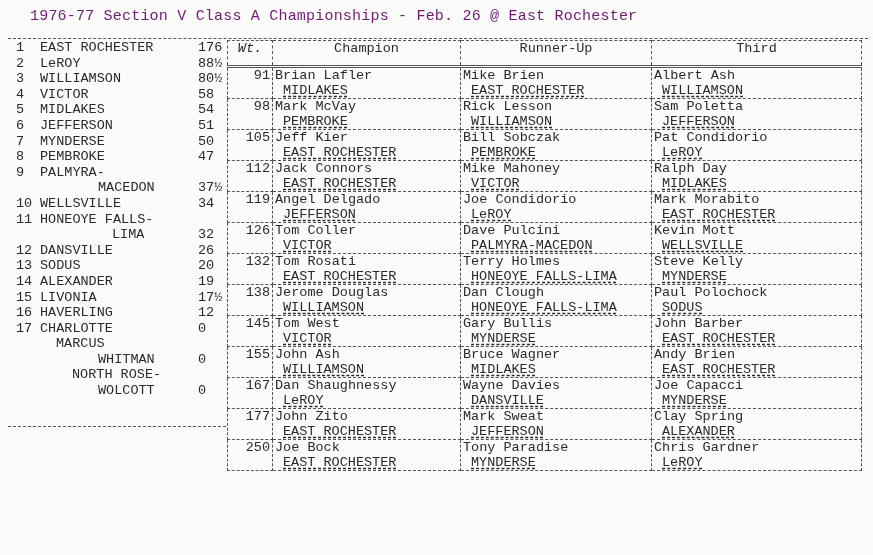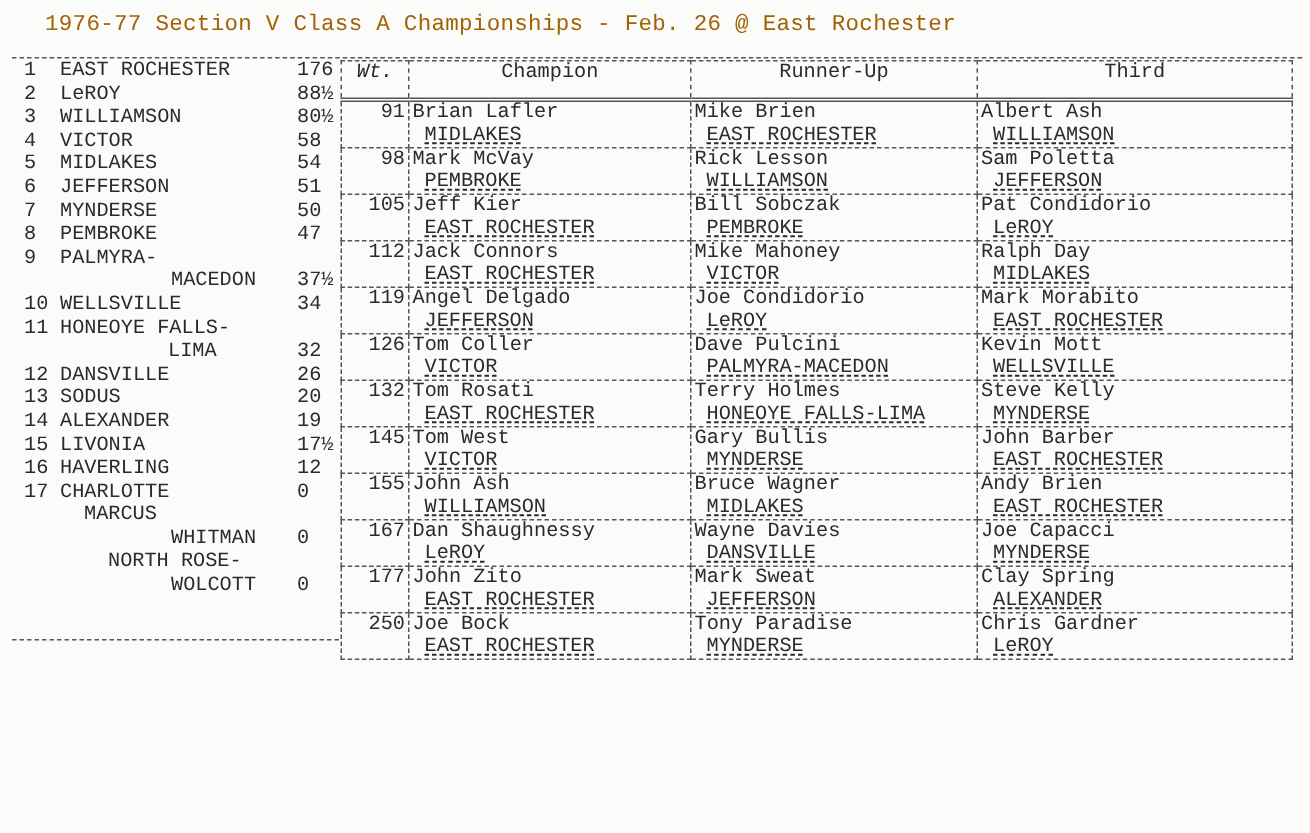--- a/index.html
+++ b/index.html
@@ -3,29 +3,29 @@
   <meta charset="utf-8">
   <style>
     html, body { margin: 0; padding: 0; }
     body {
       width: 873px; height: 555px; background: #fbfbf9; overflow: hidden;
       font-family: "Liberation Mono", "DejaVu Sans Mono", monospace;
       color: #2a2a2a; position: relative;
     }
     .title {
       position: absolute; left: 30px; top: 8px; font-size: 15px; letter-spacing: 0.2px;
-      color: #a16207;
+      color: #701a75;
       text-align: right;
     }
     .topline { position: absolute; left: 8px; top: 38px; width: 860px; border-top: 1.5px dashed #555; }
     .standings { position: absolute; left: 8px; top: 40px; width: 218px; }
     .st-row { position: relative; height: 15.6px; font-size: 13.5px; line-height: 15.6px; white-space: pre; }
     .st-rank { position: absolute; left: 8px; width: 20px; text-align: left; }
     .st-team { position: absolute; left: 32px; }
-    .st-team.indent { left: 106px; }
+    .st-team.indent { left: 90px; }
     .st-team.indent2 { left: 104px; }
     .st-team.indent3 { left: 64px; }
     .st-team.indent4 { left: 48px; }
     .st-pts { position: absolute; left: 190px; width: 32px; text-align: left; }
     .st-bottom { position: absolute; left: 8px; top: 426px; width: 218px; border-top: 1.5px dashed #555; }
 
     table.results {
       position: absolute; left: 227px; top: 40px; border-collapse: collapse;
       font-size: 13.5px;
     }
@@ -183,20 +183,35 @@
         <td>
           <span class="name">Terry Holmes</span>
           <span class="school">HONEOYE FALLS-LIMA</span>
         </td>
         <td>
           <span class="name">Steve Kelly</span>
           <span class="school">MYNDERSE</span>
         </td>
       </tr>
       <tr>
+        <td class="wt">138</td>
+        <td>
+          <span class="name">Jerome Douglas</span>
+          <span class="school">WILLIAMSON</span>
+        </td>
+        <td>
+          <span class="name">Dan Clough</span>
+          <span class="school">HONEOYE FALLS-LIMA</span>
+        </td>
+        <td>
+          <span class="name">Paul Polochock</span>
+          <span class="school">SODUS</span>
+        </td>
+      </tr>
+      <tr>
         <td class="wt">145</td>
         <td>
           <span class="name">Tom West</span>
           <span class="school">VICTOR</span>
         </td>
         <td>
           <span class="name">Gary Bullis</span>
           <span class="school">MYNDERSE</span>
         </td>
         <td>

